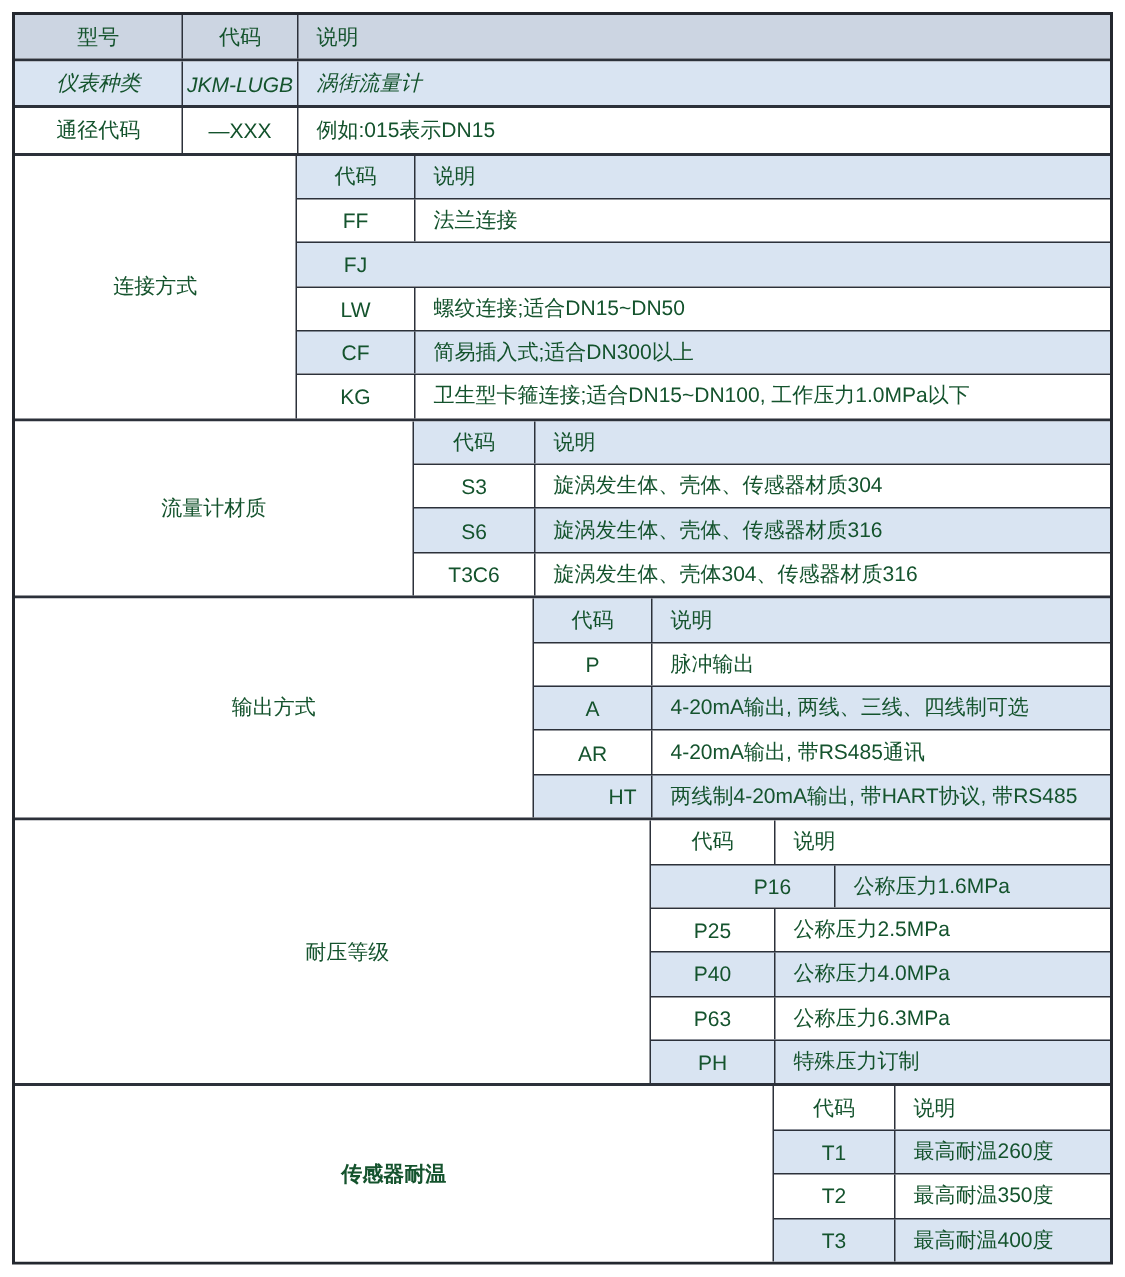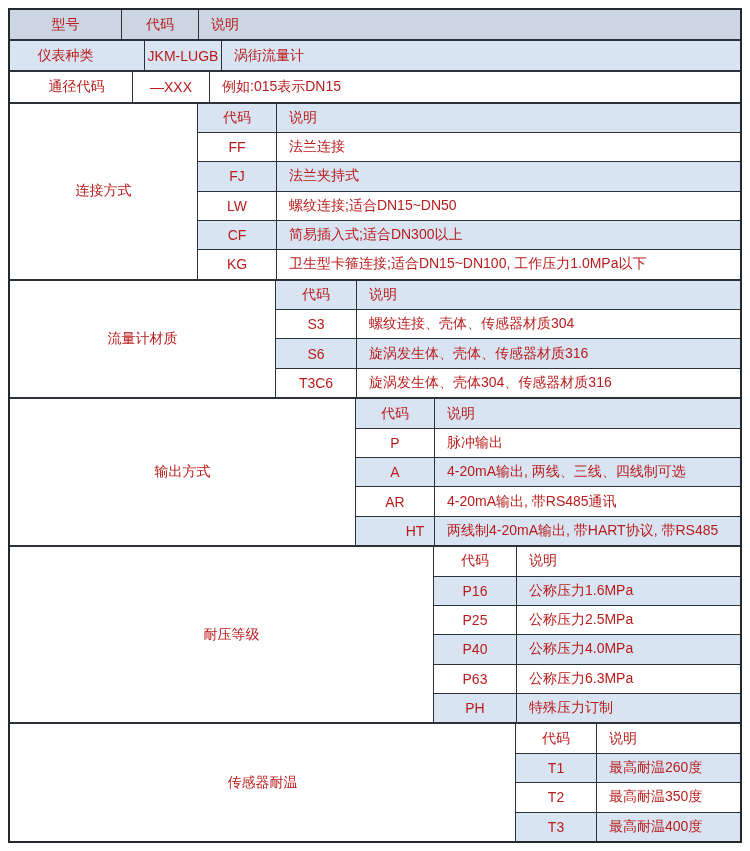--- a/index.html
+++ b/index.html
@@ -1,19 +1,19 @@
 <!DOCTYPE html>
 <html><head>
 <meta charset="utf-8">
 <style>
   html,body{margin:0;padding:0;background:#ffffff;}
   .page{
     width:746px;height:851px;position:relative;background:#ffffff;
     font-family:"Liberation Sans","DejaVu Sans",sans-serif;
-    font-size:14px;color:#b91c1c;overflow:hidden;
+    font-size:14px;color:#14532d;overflow:hidden;
   }
   .tbl{
     position:absolute;left:8px;top:8px;width:734px;height:835px;
     border:2px solid #24282f;box-sizing:border-box;
     display:flex;flex-direction:column;background:#fff;
   }
   .sec{display:flex;flex-direction:row;box-sizing:border-box;}
   .sec + .sec{border-top:2px solid #2c313a;}
   .sec-rows{flex:1;display:flex;flex-direction:column;min-width:0;}
   .row{display:flex;flex-direction:row;flex:1;box-sizing:border-box;min-height:0;}
@@ -43,30 +43,30 @@
     <div class="sec" style="flex:1">
       <div class="sec-rows">
         <div class="row bg-head">
           <div class="cell c-center" style="width:111px">型号</div>
           <div class="cell c-center v" style="width:77px">代码</div>
           <div class="cell c-desc v">说明</div>
         </div>
       </div>
     </div>
 
-  <div class="sec" style="flex: 1 1 0%;">
+  <div class="sec" style="flex: 1 1 0%; font-style: italic;">
         <div class="sec-rows">
           <div class="row bg-blue">
             <div class="cell c-center" style="width: 111px;">仪表种类</div>
-            <div class="cell c-center v" style="width: 77px; margin-left: 23px;">JKM-LUGB</div>
+            <div class="cell c-center v" style="width: 77px;">JKM-LUGB</div>
             <div class="cell c-desc v">涡街流量计</div>
           </div>
         </div>
       </div>
-      <div class="sec" style="flex: 1 1 0%; padding-left: 11px;">
+      <div class="sec" style="flex: 1 1 0%;">
         <div class="sec-rows">
           <div class="row bg-white">
             <div class="cell c-center" style="width: 111px;">通径代码</div>
             <div class="cell c-center v" style="width: 77px;">—XXX</div>
             <div class="cell c-desc v">例如:015表示DN15</div>
           </div>
         </div>
       </div>
       <div class="sec" style="flex: 6 1 0%;">
         <div class="label-cell" style="width: 188px;">连接方式</div>
@@ -74,21 +74,20 @@
           <div class="row bg-blue">
             <div class="cell c-center" style="width: 78px;">代码</div>
             <div class="cell c-desc v">说明</div>
           </div>
           <div class="row bg-white">
             <div class="cell c-center" style="width: 78px;">FF</div>
             <div class="cell c-desc v">法兰连接</div>
           </div>
           <div class="row bg-blue">
             <div class="cell c-center" style="width: 78px;">FJ</div>
-            <div class="cell c-desc v">法兰夹持式</div>
           </div>
           <div class="row bg-white">
             <div class="cell c-center" style="width: 78px;">LW</div>
             <div class="cell c-desc v">螺纹连接;适合DN15~DN50</div>
           </div>
           <div class="row bg-blue">
             <div class="cell c-center" style="width: 78px;">CF</div>
             <div class="cell c-desc v">简易插入式;适合DN300以上</div>
           </div>
           <div class="row bg-white">
@@ -99,21 +98,21 @@
       </div>
       <div class="sec" style="flex: 4 1 0%;">
         <div class="label-cell" style="width: 266px;">流量计材质</div>
         <div class="sec-rows">
           <div class="row bg-blue">
             <div class="cell c-center" style="width: 80px;">代码</div>
             <div class="cell c-desc v">说明</div>
           </div>
           <div class="row bg-white">
             <div class="cell c-center" style="width: 80px;">S3</div>
-            <div class="cell c-desc v">螺纹连接、壳体、传感器材质304</div>
+            <div class="cell c-desc v">旋涡发生体、壳体、传感器材质304</div>
           </div>
           <div class="row bg-blue">
             <div class="cell c-center" style="width: 80px;">S6</div>
             <div class="cell c-desc v">旋涡发生体、壳体、传感器材质316</div>
           </div>
           <div class="row bg-white">
             <div class="cell c-center" style="width: 80px;">T3C6</div>
             <div class="cell c-desc v">旋涡发生体、壳体304、传感器材质316</div>
           </div>
         </div>
@@ -144,21 +143,21 @@
         </div>
       </div>
       <div class="sec" style="flex: 6 1 0%;">
         <div class="label-cell" style="width: 424px; padding-left: 20px;">耐压等级</div>
         <div class="sec-rows">
           <div class="row bg-white">
             <div class="cell c-center" style="width: 82px;">代码</div>
             <div class="cell c-desc v">说明</div>
           </div>
           <div class="row bg-blue">
-            <div class="cell c-center" style="width: 82px;">P16</div>
+            <div class="cell c-center" style="width: 82px; margin-left: 40px;">P16</div>
             <div class="cell c-desc v">公称压力1.6MPa</div>
           </div>
           <div class="row bg-white">
             <div class="cell c-center" style="width: 82px; text-align: right;">P25</div>
             <div class="cell c-desc v">公称压力2.5MPa</div>
           </div>
           <div class="row bg-blue">
             <div class="cell c-center" style="width: 82px;">P40</div>
             <div class="cell c-desc v">公称压力4.0MPa</div>
           </div>
@@ -166,21 +165,21 @@
             <div class="cell c-center" style="width: 82px;">P63</div>
             <div class="cell c-desc v">公称压力6.3MPa</div>
           </div>
           <div class="row bg-blue">
             <div class="cell c-center" style="width: 82px;">PH</div>
             <div class="cell c-desc v">特殊压力订制</div>
           </div>
         </div>
       </div>
       <div class="sec" style="flex: 4 1 0%;">
-        <div class="label-cell" style="width: 506px;">传感器耐温</div>
+        <div class="label-cell" style="width: 506px; font-weight: bold;">传感器耐温</div>
         <div class="sec-rows">
           <div class="row bg-white">
             <div class="cell c-center" style="width: 80px;">代码</div>
             <div class="cell c-desc v">说明</div>
           </div>
           <div class="row bg-blue">
             <div class="cell c-center" style="width: 80px;">T1</div>
             <div class="cell c-desc v">最高耐温260度</div>
           </div>
           <div class="row bg-white">

